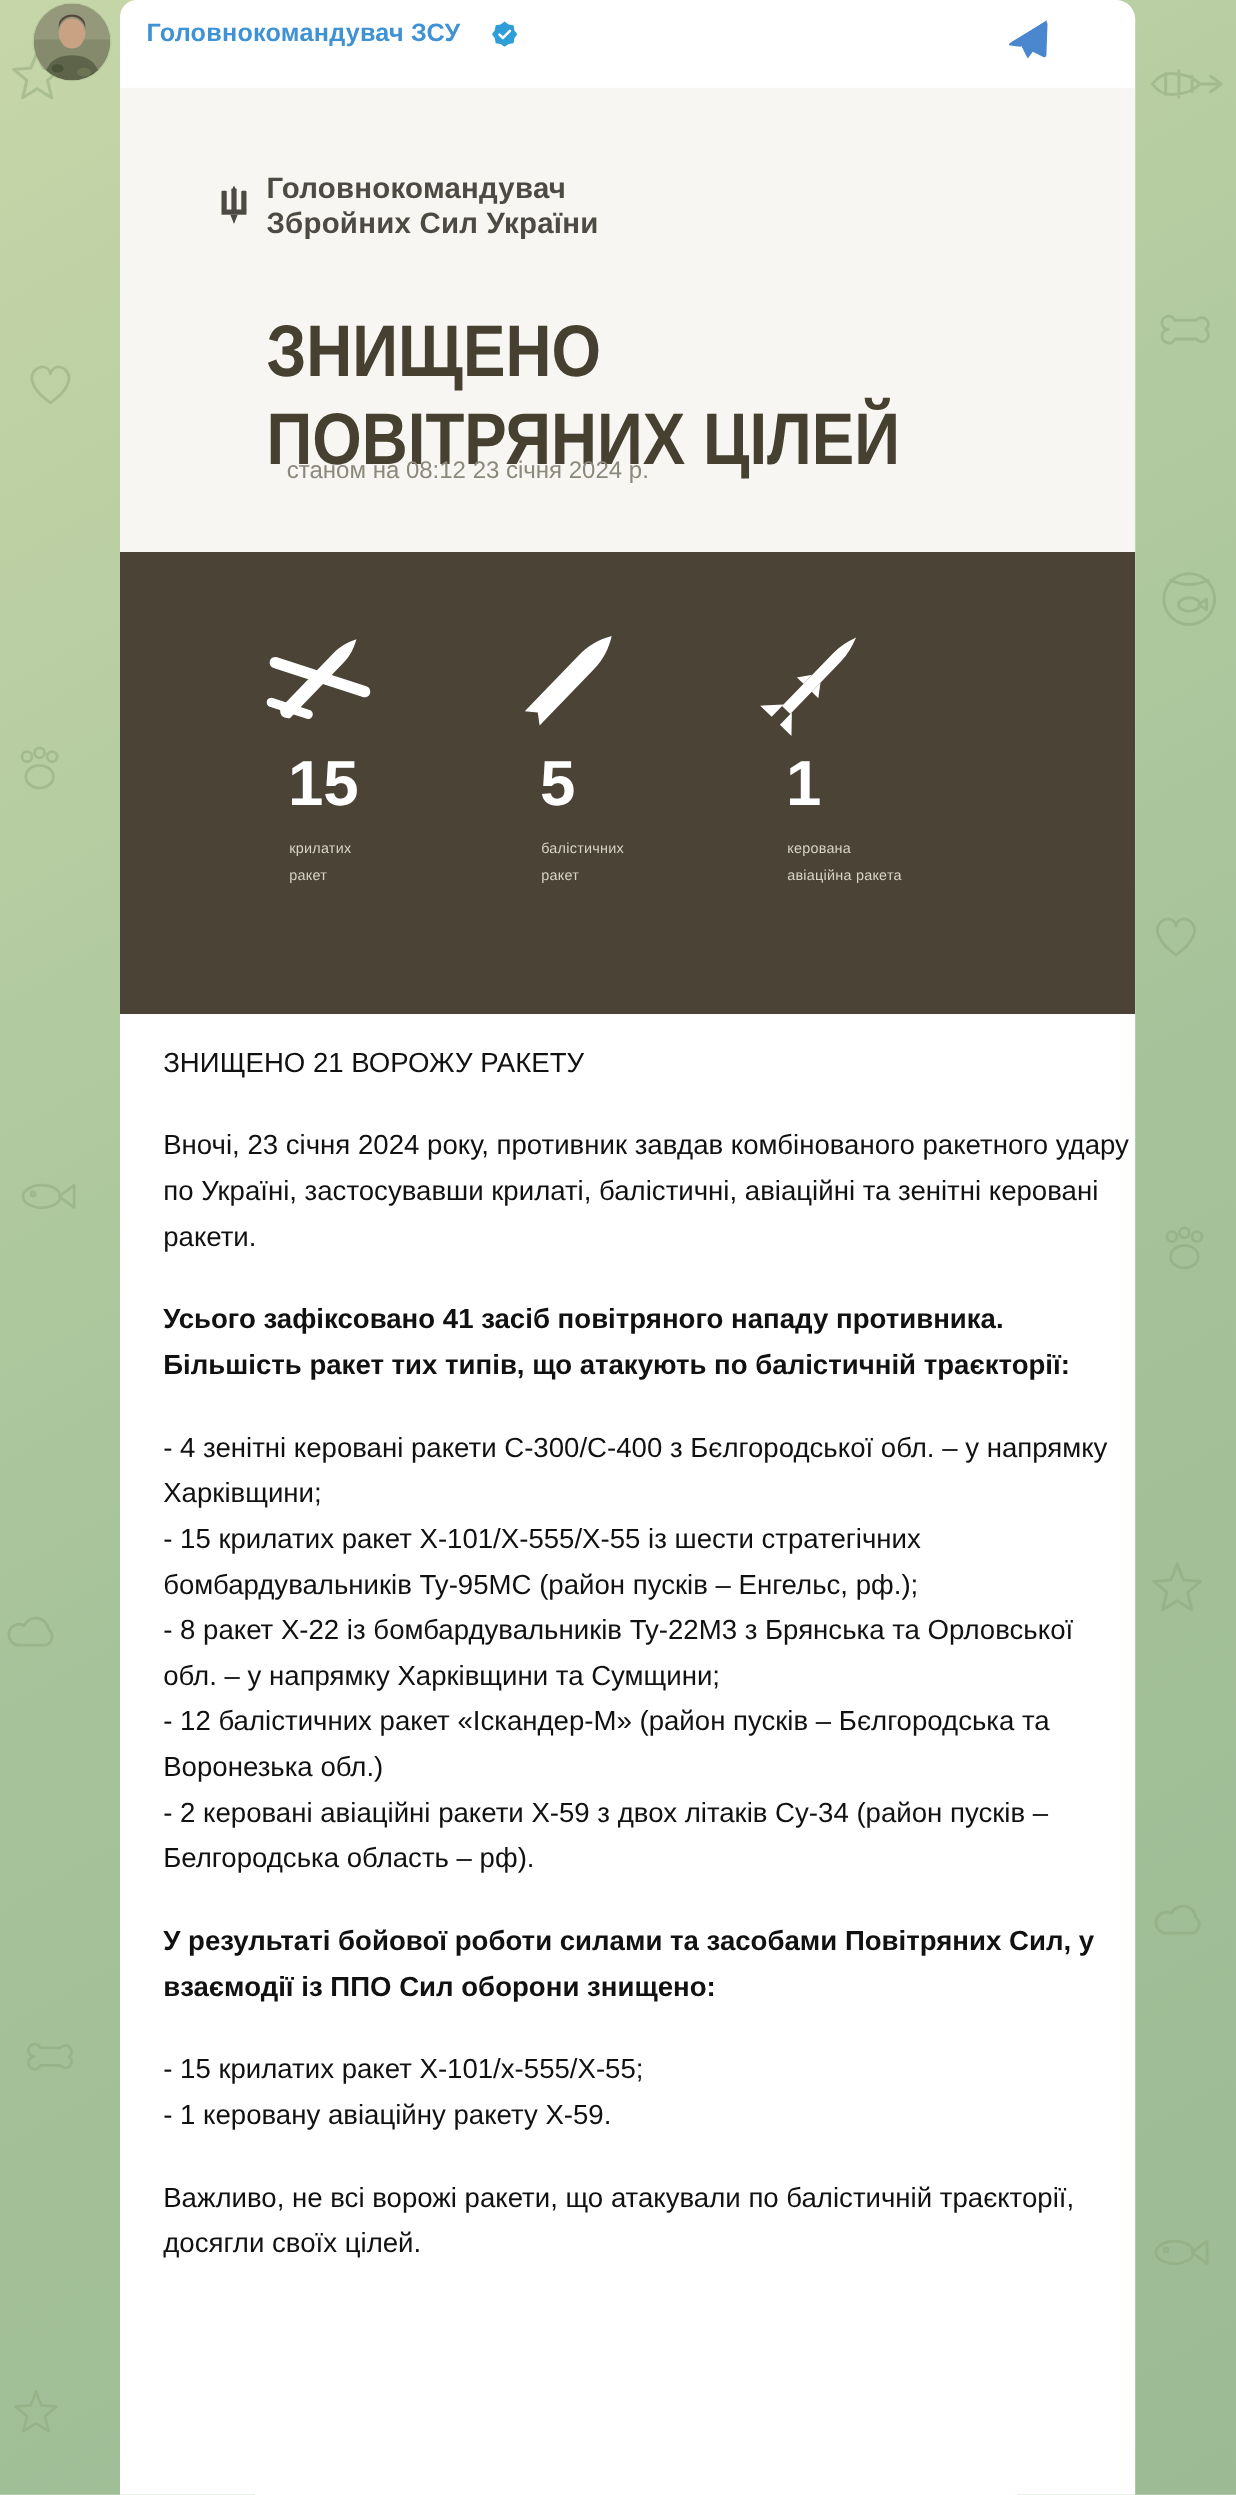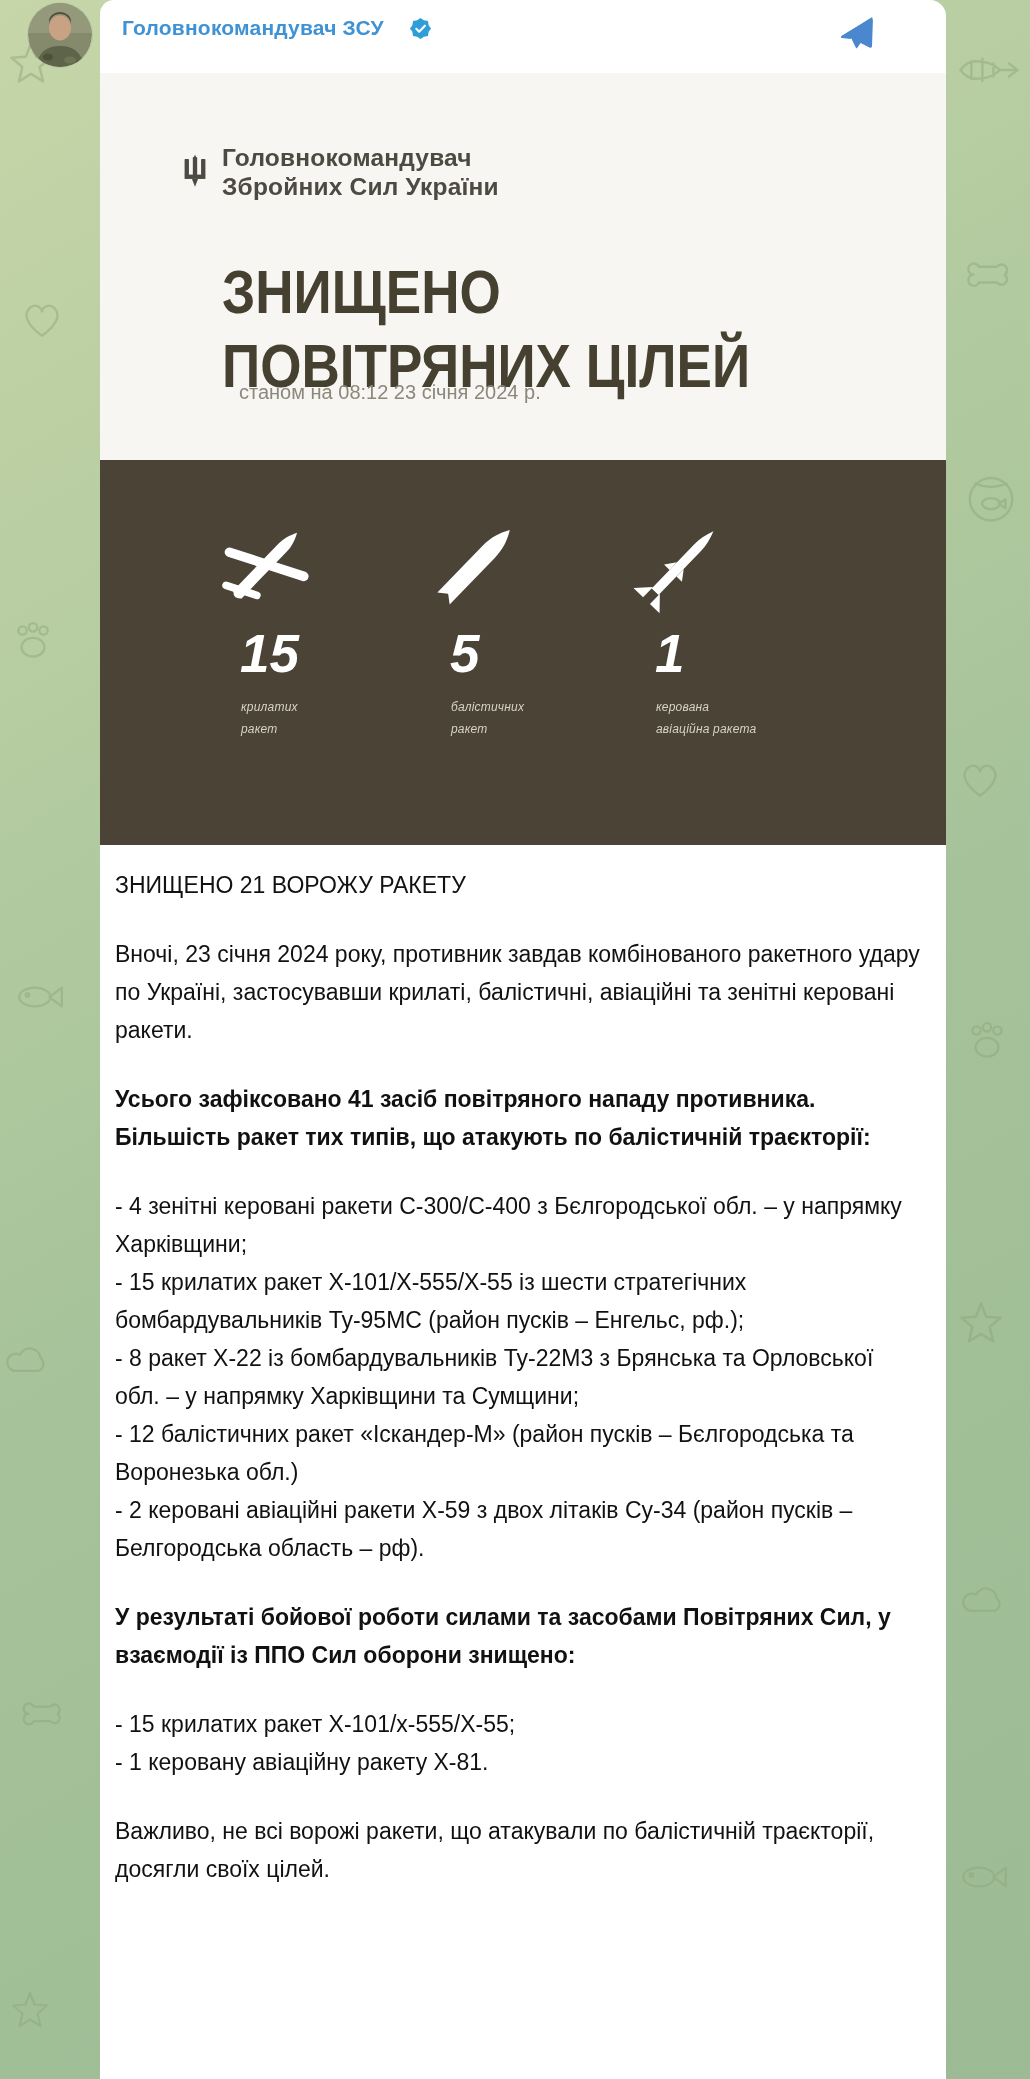--- a/index.html
+++ b/index.html
@@ -38,32 +38,32 @@
     margin-left:14px;font-size:24.5px;font-weight:700;color:#4c4a42;
     line-height:29px;white-space:pre-line;letter-spacing:.2px;
   }
   .poster-title{
     position:absolute;left:122px;top:182px;font-size:61px;font-weight:800;
     color:var(--poster-ink,#45402f);line-height:74px;white-space:pre-line;
     transform:scaleX(.87);transform-origin:left top;letter-spacing:0;
   }
   .poster-sub{position:absolute;left:139px;top:308px;font-size:20px;color:var(--poster-sub,#8b887c);}
 
-  .stat-col{position:absolute;top:0;width:200px;height:355px;font-style:italic;}
+  .stat-col{position:absolute;top:0;width:200px;height:355px;}
   .stat-col.c1{left:130px;} .stat-col.c2{left:340px;} .stat-col.c3{left:545px;}
   .stat-icon{position:absolute;left:-22px;top:52px;width:104px;height:124px;}
   .stat-icon path,.stat-icon rect,.stat-icon polygon{fill:#ffffff;}
   .stat-value{position:absolute;left:10px;top:168px;font-size:53px;font-weight:800;color:#ffffff;line-height:52px;}
   .stat-label{
     position:absolute;left:11px;top:236px;font-size:12px;color:var(--band-label,#d8d3c4);
     line-height:22px;white-space:pre-line;letter-spacing:.2px;
   }
 
   
-  .message{position:absolute;left:15px;top:866px;width:806px;color:var(--text,#111);
+  .message{position:absolute;left:36px;top:866px;width:806px;color:var(--text,#111);
     font-size:23px;line-height:38px;}
   .msg-block{margin:0 0 31px 0;white-space:pre-line;}
   .msg-block.bold{font-weight:700;}
   .msg-line{white-space:pre-line;}
 </style>
 </head>
 <body>
 
 <div class="doodle" style="left:8px;top:40px">
   <svg width="46" height="46" viewBox="0 0 40 40">
@@ -247,17 +247,17 @@
 
     </div>
   </div>
 
   <div class="message">
       <div class="msg-block">ЗНИЩЕНО 21 ВОРОЖУ РАКЕТУ</div>
       <div class="msg-block">Вночі, 23 січня 2024 року, противник завдав комбінованого ракетного удару по Україні, застосувавши крилаті, балістичні, авіаційні та зенітні керовані ракети.</div>
       <div class="msg-block bold">Усього зафіксовано 41 засіб повітряного нападу противника. Більшість ракет тих типів, що атакують по балістичній траєкторії:</div>
       <div class="msg-block"><div class="msg-line">- 4 зенітні керовані ракети С-300/С-400 з Бєлгородської обл. – у напрямку Харківщини;</div><div class="msg-line">- 15 крилатих ракет Х-101/Х-555/Х-55 із шести стратегічних бомбардувальників Ту-95МС (район пусків – Енгельс, рф.);</div><div class="msg-line">- 8 ракет Х-22 із бомбардувальників Ту-22М3 з Брянська та Орловської обл. – у напрямку Харківщини та Сумщини;</div><div class="msg-line">- 12 балістичних ракет «Іскандер-М» (район пусків – Бєлгородська та Воронезька обл.)</div><div class="msg-line">- 2 керовані авіаційні ракети Х-59 з двох літаків Су-34 (район пусків – Белгородська область – рф).</div></div>
       <div class="msg-block bold">У результаті бойової роботи силами та засобами Повітряних Сил, у взаємодії із ППО Сил оборони знищено:</div>
-      <div class="msg-block"><div class="msg-line">- 15 крилатих ракет Х-101/х-555/Х-55;</div><div class="msg-line">- 1 керовану авіаційну ракету Х-81.</div></div>
+      <div class="msg-block"><div class="msg-line">- 15 крилатих ракет Х-101/х-555/Х-55;</div><div class="msg-line">- 1 керовану авіаційну ракету Х-59.</div></div>
       <div class="msg-block">Важливо, не всі ворожі ракети, що атакували по балістичній траєкторії, досягли своїх цілей.</div>
     </div>
 
 </div>
 
 </body></html>

